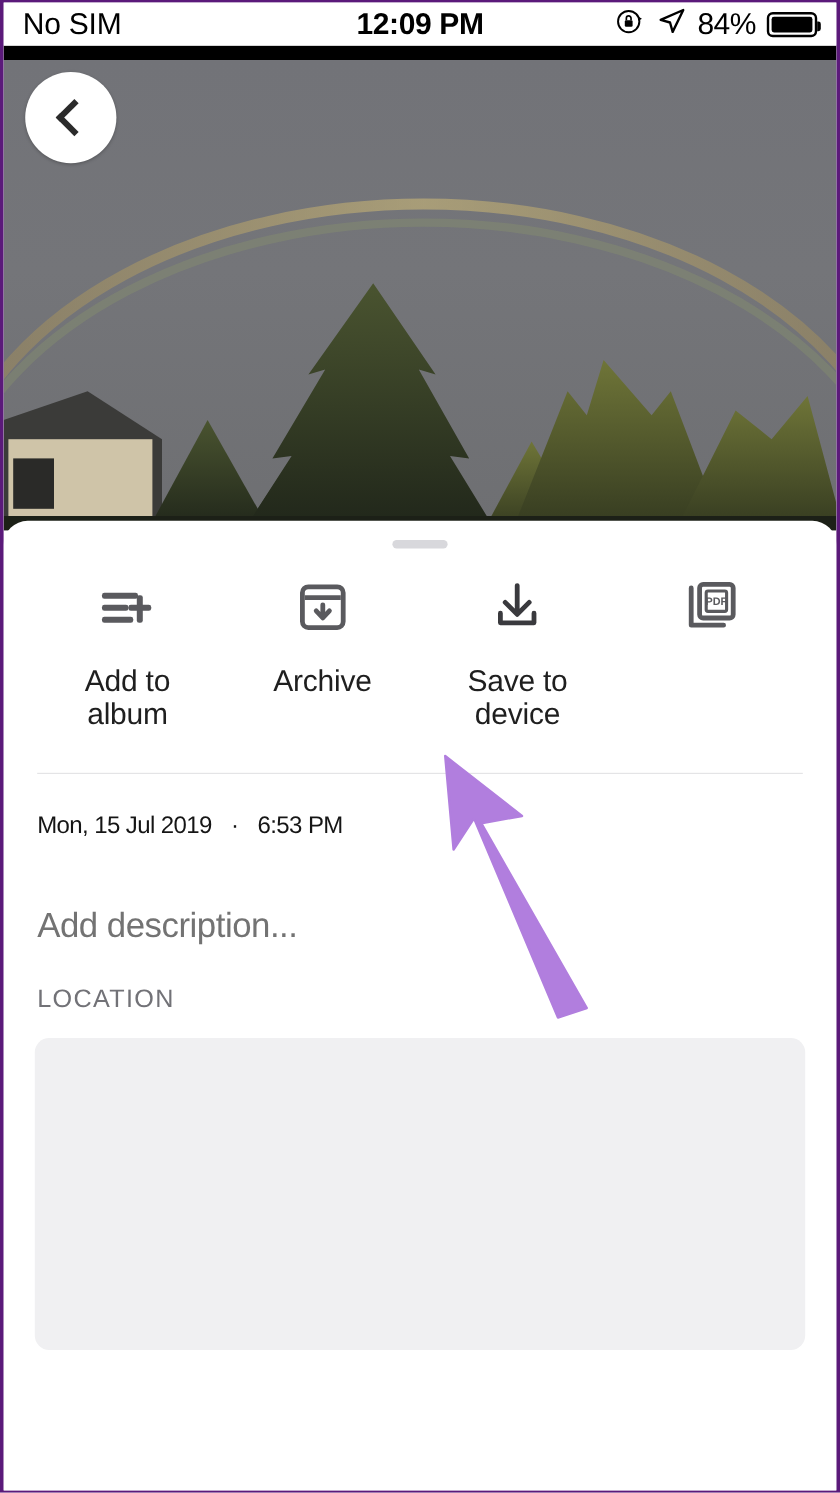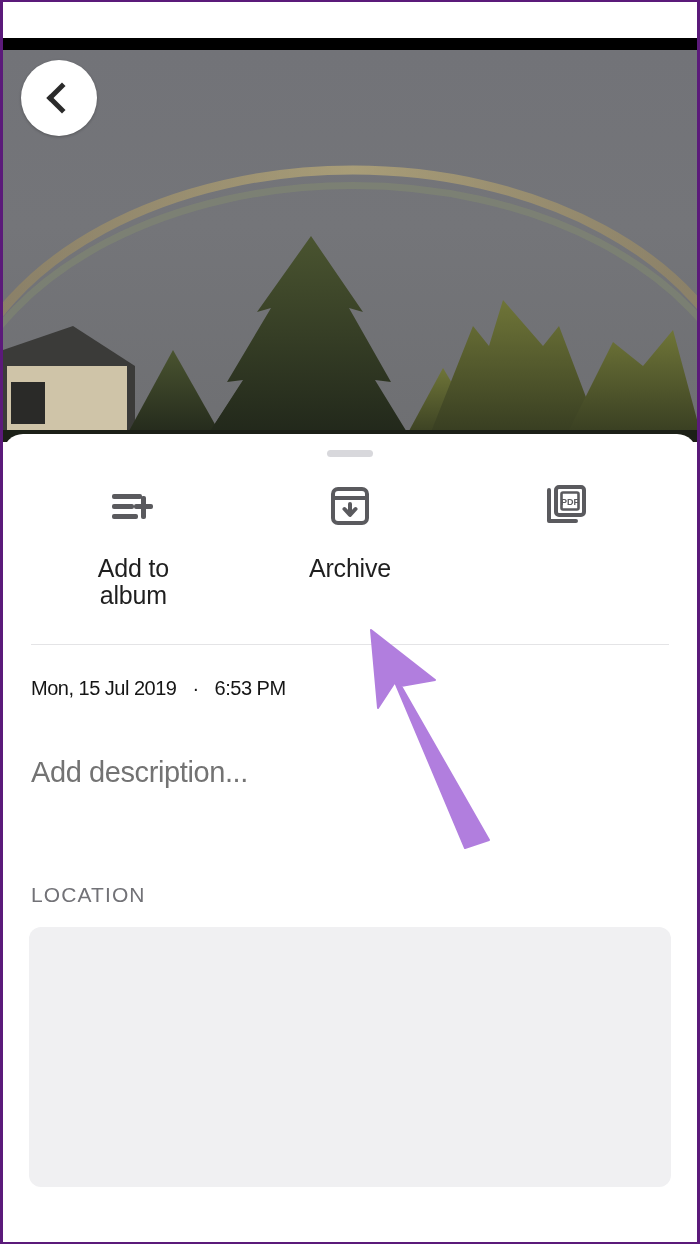--- a/index.html
+++ b/index.html
@@ -139,21 +139,21 @@
     font-size:20px; color:#151515; font-weight:500;
     letter-spacing:-0.5px;
     display:flex; align-items:center; gap:0;
   }
   #datetime-row .dot { margin:0 16px; color:#151515; }
   #description {
     margin:56px 0 0 28px;
     font-size:29px; color:#737373; letter-spacing:-0.4px;
   }
   #location-label {
-    margin:94px 0 0 28px;
+    margin:32px 0 0 28px;
     font-size:21px; color:#727277;
     letter-spacing:1.1px; font-weight:500;
   }
   #map-card {
     margin:20px 26px 0 26px;
     height:260px;
     background:#f0f0f2;
     border-radius:12px;
   }
 
@@ -162,20 +162,43 @@
     position:absolute; left:0; top:0;
     width:694px; height:1240px;
     pointer-events:none; z-index:60;
   }
 </style>
 </head>
 <body>
 
 <div id="screen">
 
+  <div id="statusbar">
+    <div class="sb-left">No SIM</div>
+    <div class="sb-center">12:09 PM</div>
+    <div class="sb-right">
+      <span>
+        <svg width="26" height="26" viewBox="0 0 24 24">
+          <circle cx="11" cy="12" r="8.2" fill="none" stroke="#000" stroke-width="1.5"></circle>
+          <rect x="8" y="11" width="6" height="5" rx="1" fill="#000"></rect>
+          <path d="M9.2 11 v-1.6 a1.8 1.8 0 0 1 3.6 0 V11" fill="none" stroke="#000" stroke-width="1.3"></path>
+          <path d="M18.6 8.2 l2.6 1.6 l-2.6 1.6 z" fill="#000"></path>
+        </svg>
+      </span>
+      <span>
+        <svg width="25" height="25" viewBox="0 0 24 24">
+          <path d="M21.5 3.2 L3.4 11.1 l7.5 2.1 l2.1 7.5 z" fill="none" stroke="#000" stroke-width="1.9" stroke-linejoin="round"></path>
+        </svg>
+      </span>
+      <span class="sb-pct">84%</span>
+      <span class="battery">
+          <span class="fill"></span>
+        </span>
+    </div>
+  </div>
 
   <div id="blackbar"></div>
 
   <div id="photo">
     <svg viewBox="0 0 694 392" preserveAspectRatio="none">
       <defs>
         <linearGradient id="skyg" x1="0" y1="0" x2="0" y2="1">
           <stop offset="0%" stop-color="#727378"></stop>
           <stop offset="45%" stop-color="#747579"></stop>
           <stop offset="100%" stop-color="#6e6f72"></stop>
@@ -245,20 +268,30 @@
         <span class="ico">
           <svg width="46" height="46" viewBox="0 0 46 46">
             <rect x="6" y="6" width="34" height="34" rx="5" fill="none" stroke="#5a5a5e" stroke-width="4"></rect>
             <line x1="8" y1="15" x2="38" y2="15" stroke="#5a5a5e" stroke-width="4"></line>
             <path d="M23 21 V31 M17.5 26 L23 32 L28.5 26" fill="none" stroke="#5a5a5e" stroke-width="4" stroke-linecap="round" stroke-linejoin="round"></path>
           </svg>
         </span>
         <span class="lbl">Archive</span>
       </div>
 
+      <div class="action">
+        <span class="ico">
+          <svg width="46" height="46" viewBox="0 0 46 46">
+            <path d="M23 5 V28 M13 19 L23 29 L33 19" fill="none" stroke="#3a3a3e" stroke-width="4" stroke-linecap="round" stroke-linejoin="round"></path>
+            <path d="M9 28 V36 H37 V28" fill="none" stroke="#3a3a3e" stroke-width="4" stroke-linecap="round" stroke-linejoin="round"></path>
+          </svg>
+        </span>
+        <span class="lbl">Save to
+device</span>
+      </div>
 
       <div class="action">
         <span class="ico">
           <svg width="48" height="46" viewBox="0 0 48 46">
             <path d="M6 7 V38 H33" fill="none" stroke="#5a5a5e" stroke-width="4" stroke-linecap="round" stroke-linejoin="round"></path>
             <rect x="13" y="4" width="28" height="28" rx="3" fill="#ffffff" stroke="#5a5a5e" stroke-width="4"></rect>
             <rect x="18.5" y="9.5" width="17" height="17" rx="1.5" fill="none" stroke="#5a5a5e" stroke-width="2.6"></rect>
             <text x="27" y="21.5" font-family="Liberation Sans, sans-serif" font-size="9" font-weight="bold" fill="#5a5a5e" text-anchor="middle">PDF</text>
           </svg>
         </span>

